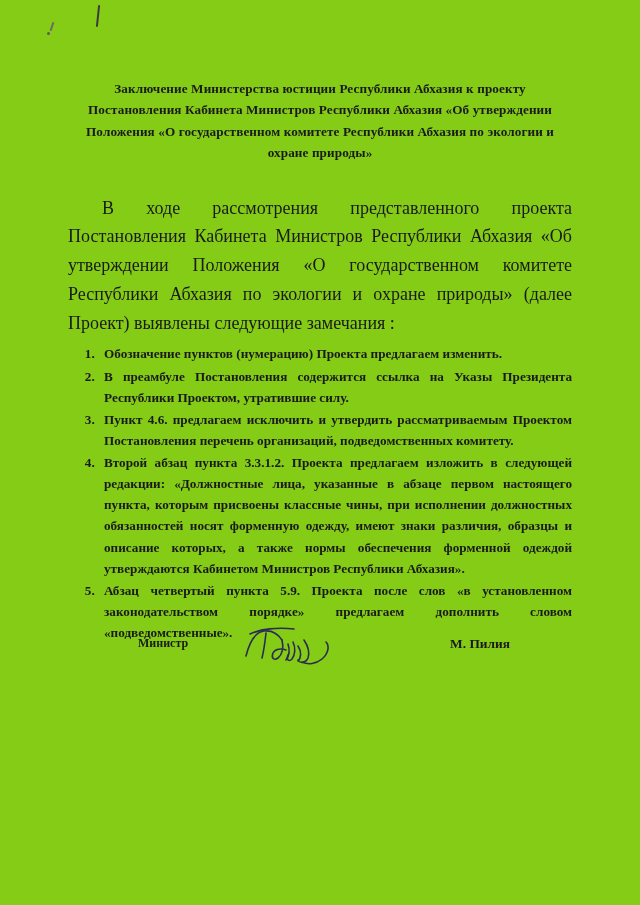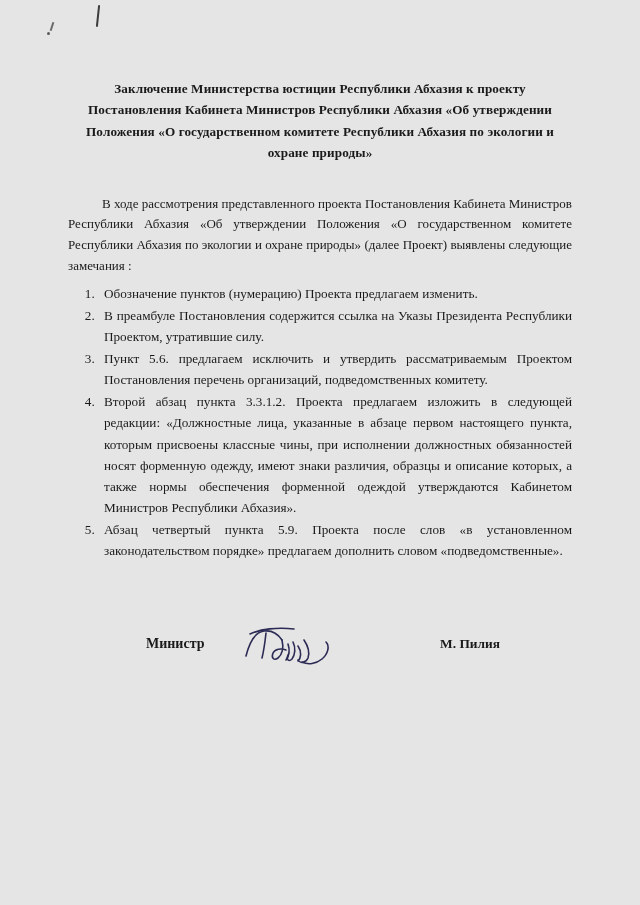--- a/index.html
+++ b/index.html
@@ -12,21 +12,21 @@
     height: 905px;
     font-family: "Liberation Serif", serif;
     color: #1a1a1a;
     position: relative;
     overflow: hidden;
   }
   .page {
     position: relative;
     width: 640px;
     height: 905px;
-    background: #e5e5e5;
+    background: #84cc16;
     box-sizing: border-box;
     padding-left: 47px;
   }
   .scan-marks {
     position: absolute;
     top: 0; left: 0; right: 0;
     height: 48px;
     pointer-events: none;
   }
   .mark {
@@ -66,55 +66,56 @@
   }
   .doc-title {
     font-weight: bold;
     font-size: 13.2px;
     line-height: 1.62;
     text-align: center;
     margin: 0 0 30px 0;
     letter-spacing: 0.1px;
   }
   .para {
-    font-size: 13px;
+    font-size: 18px;
     line-height: 1.60;
     text-align: justify;
     text-indent: 34px;
     margin: 16px 0 6px 0;
     hyphens: none;
   }
   ol.items {
     margin: 6px 0 0 0;
     padding-left: 30px;
     font-size: 13.2px;
     line-height: 1.60;
   }
   ol.items > li {
     margin-bottom: 1px;
     padding-left: 6px;
     text-align: justify;
+    font-weight: bold;
   }
   .signature-row {
     position: absolute;
     left: 68px;
     top: 628px;
     width: 504px;
     height: 40px;
   }
   .sign-label {
     position: absolute;
-    left: 78px;
+    left: 70px;
     top: 8px;
     font-weight: bold;
-    font-size: 14px;
+    font-size: 12px;
   }
   .sign-name {
     position: absolute;
-    right: 72px;
+    right: 62px;
     top: 8px;
     font-weight: bold;
     font-size: 13.4px;
   }
   .sign-graphic {
     position: absolute;
     left: 170px;
     top: -6px;
     width: 150px;
     height: 46px;
@@ -136,21 +137,21 @@
 
   <div class="content">
 
     <h1 class="doc-title">Заключение Министерства юстиции Республики Абхазия к проекту Постановления Кабинета Министров Республики Абхазия «Об утверждении Положения «О государственном комитете Республики Абхазия по экологии и охране природы»</h1>
 
     <p class="para">В ходе рассмотрения представленного проекта Постановления Кабинета Министров Республики Абхазия «Об утверждении Положения «О государственном комитете Республики Абхазия по экологии и охране природы» (далее Проект) выявлены следующие замечания :</p>
 
     <ol class="items">
       <li>Обозначение пунктов (нумерацию) Проекта предлагаем изменить.</li>
       <li>В преамбуле Постановления содержится ссылка на Указы Президента Республики Проектом, утратившие силу.</li>
-      <li>Пункт 5.6. предлагаем исключить и утвердить рассматриваемым Проектом Постановления перечень организаций, подведомственных комитету.</li>
+      <li>Пункт 4.6. предлагаем исключить и утвердить рассматриваемым Проектом Постановления перечень организаций, подведомственных комитету.</li>
       <li>Второй абзац пункта 3.3.1.2. Проекта предлагаем изложить в следующей редакции: «Должностные лица, указанные в абзаце первом настоящего пункта, которым присвоены классные чины, при исполнении должностных обязанностей носят форменную одежду, имеют знаки различия, образцы и описание которых, а также нормы обеспечения форменной одеждой утверждаются Кабинетом Министров Республики Абхазия».</li>
       <li>Абзац четвертый пункта 5.9. Проекта после слов «в установленном законодательством порядке» предлагаем дополнить словом «подведомственные».</li>
     </ol>
 
   </div>
 
   <div class="signature-row">
     <div class="sign-label">Министр</div>
     <div class="sign-graphic">
       <svg width="150" height="46" viewBox="0 0 150 46" xmlns="http://www.w3.org/2000/svg">

